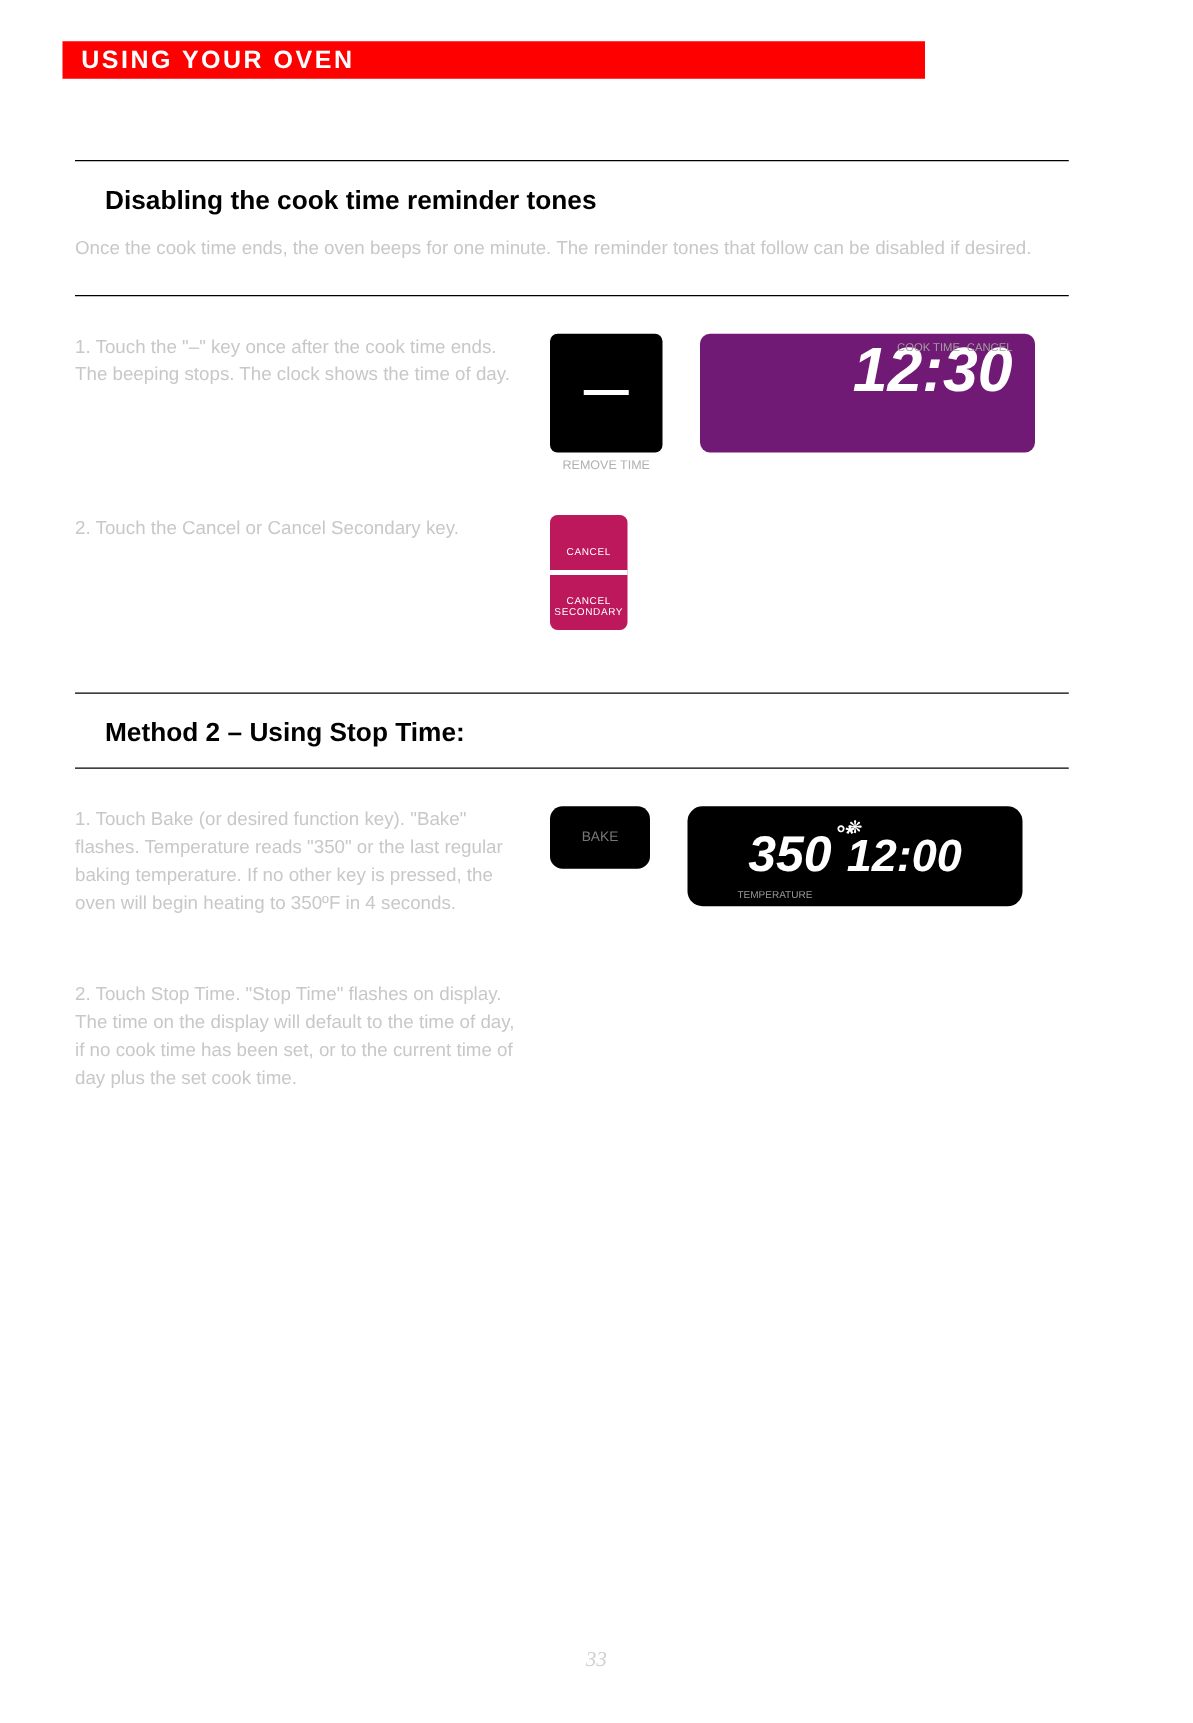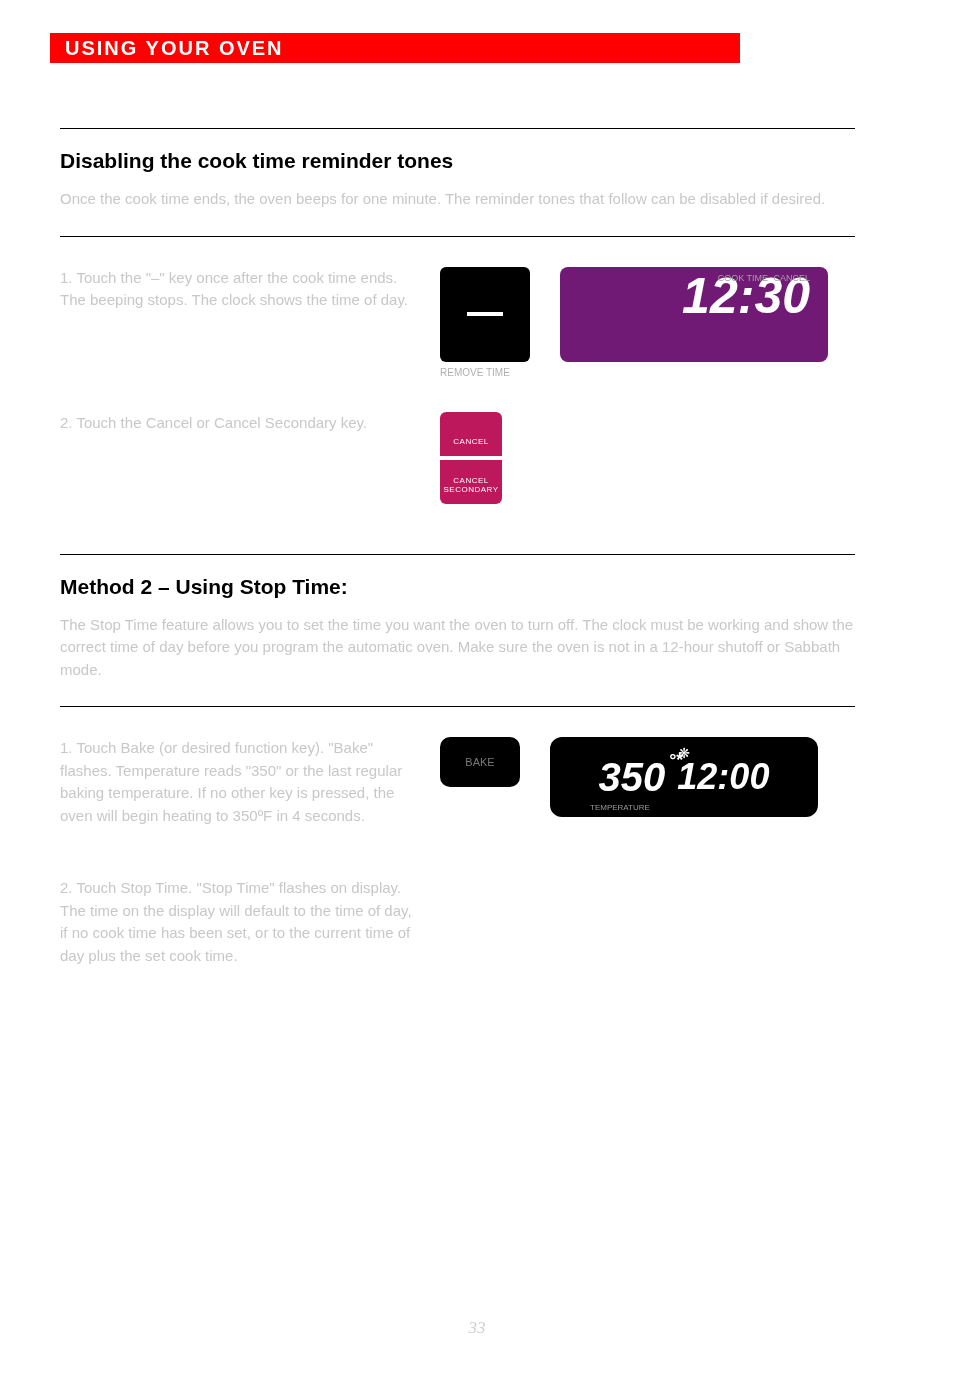--- a/index.html
+++ b/index.html
@@ -41,20 +41,21 @@
       border: none;
       border-top: 1px solid #000000;
       margin: 0;
     }
     .section-title {
       font-weight: bold;
       font-size: 21px;
       color: #000000;
       margin-top: 20px;
       margin-bottom: 15px;
+      margin-left: 24px;
     }
     .section-desc {
       font-size: 15px;
       color: #c8c8c8;
       line-height: 1.5;
       margin-bottom: 25px;
     }
     .step-row {
       display: flex;
       margin-bottom: 20px;
@@ -89,20 +90,21 @@
     .btn-minus-line {
       width: 36px;
       height: 4px;
       background: #ffffff;
     }
     .btn-minus-label {
       position: absolute;
       color: #b0b0b0;
       font-size: 10px;
       bottom: -16px;
+      text-align: center;
       width: 100%;
     }
     .display-panel {
       background: #701a75;
       border-radius: 8px;
       width: 268px;
       height: 95px;
       display: flex;
       align-items: flex-start;
       justify-content: flex-end;
@@ -294,21 +296,20 @@
       <div class="btn-cancel">
         <div class="btn-cancel-label">CANCEL</div>
         <div class="btn-cancel-sublabel">CANCEL SECONDARY</div>
       </div>
     </div>
   </div>
 
   <div style="height:30px"></div>
   <hr class="hr-line">
   <div class="section-title">Method 2 – Using Stop Time:</div>
-  <div class="section-desc">The Stop Time feature allows you to set the time you want the oven to turn off. The clock must be working and show the correct time of day before you program the automatic oven. Make sure the oven is not in a 12-hour shutoff or Sabbath mode.</div>
   <hr class="hr-line">
 
   <div style="height:30px"></div>
 
   <div class="step-row">
     <div class="step-left">
       <div class="step-text">
         <span>1.</span> <span>Touch Bake (or desired function key). "Bake" flashes. Temperature reads "350" or the last regular baking temperature. If no other key is pressed, the oven will begin heating to 350ºF in 4 seconds.</span>
       </div>
     </div>

